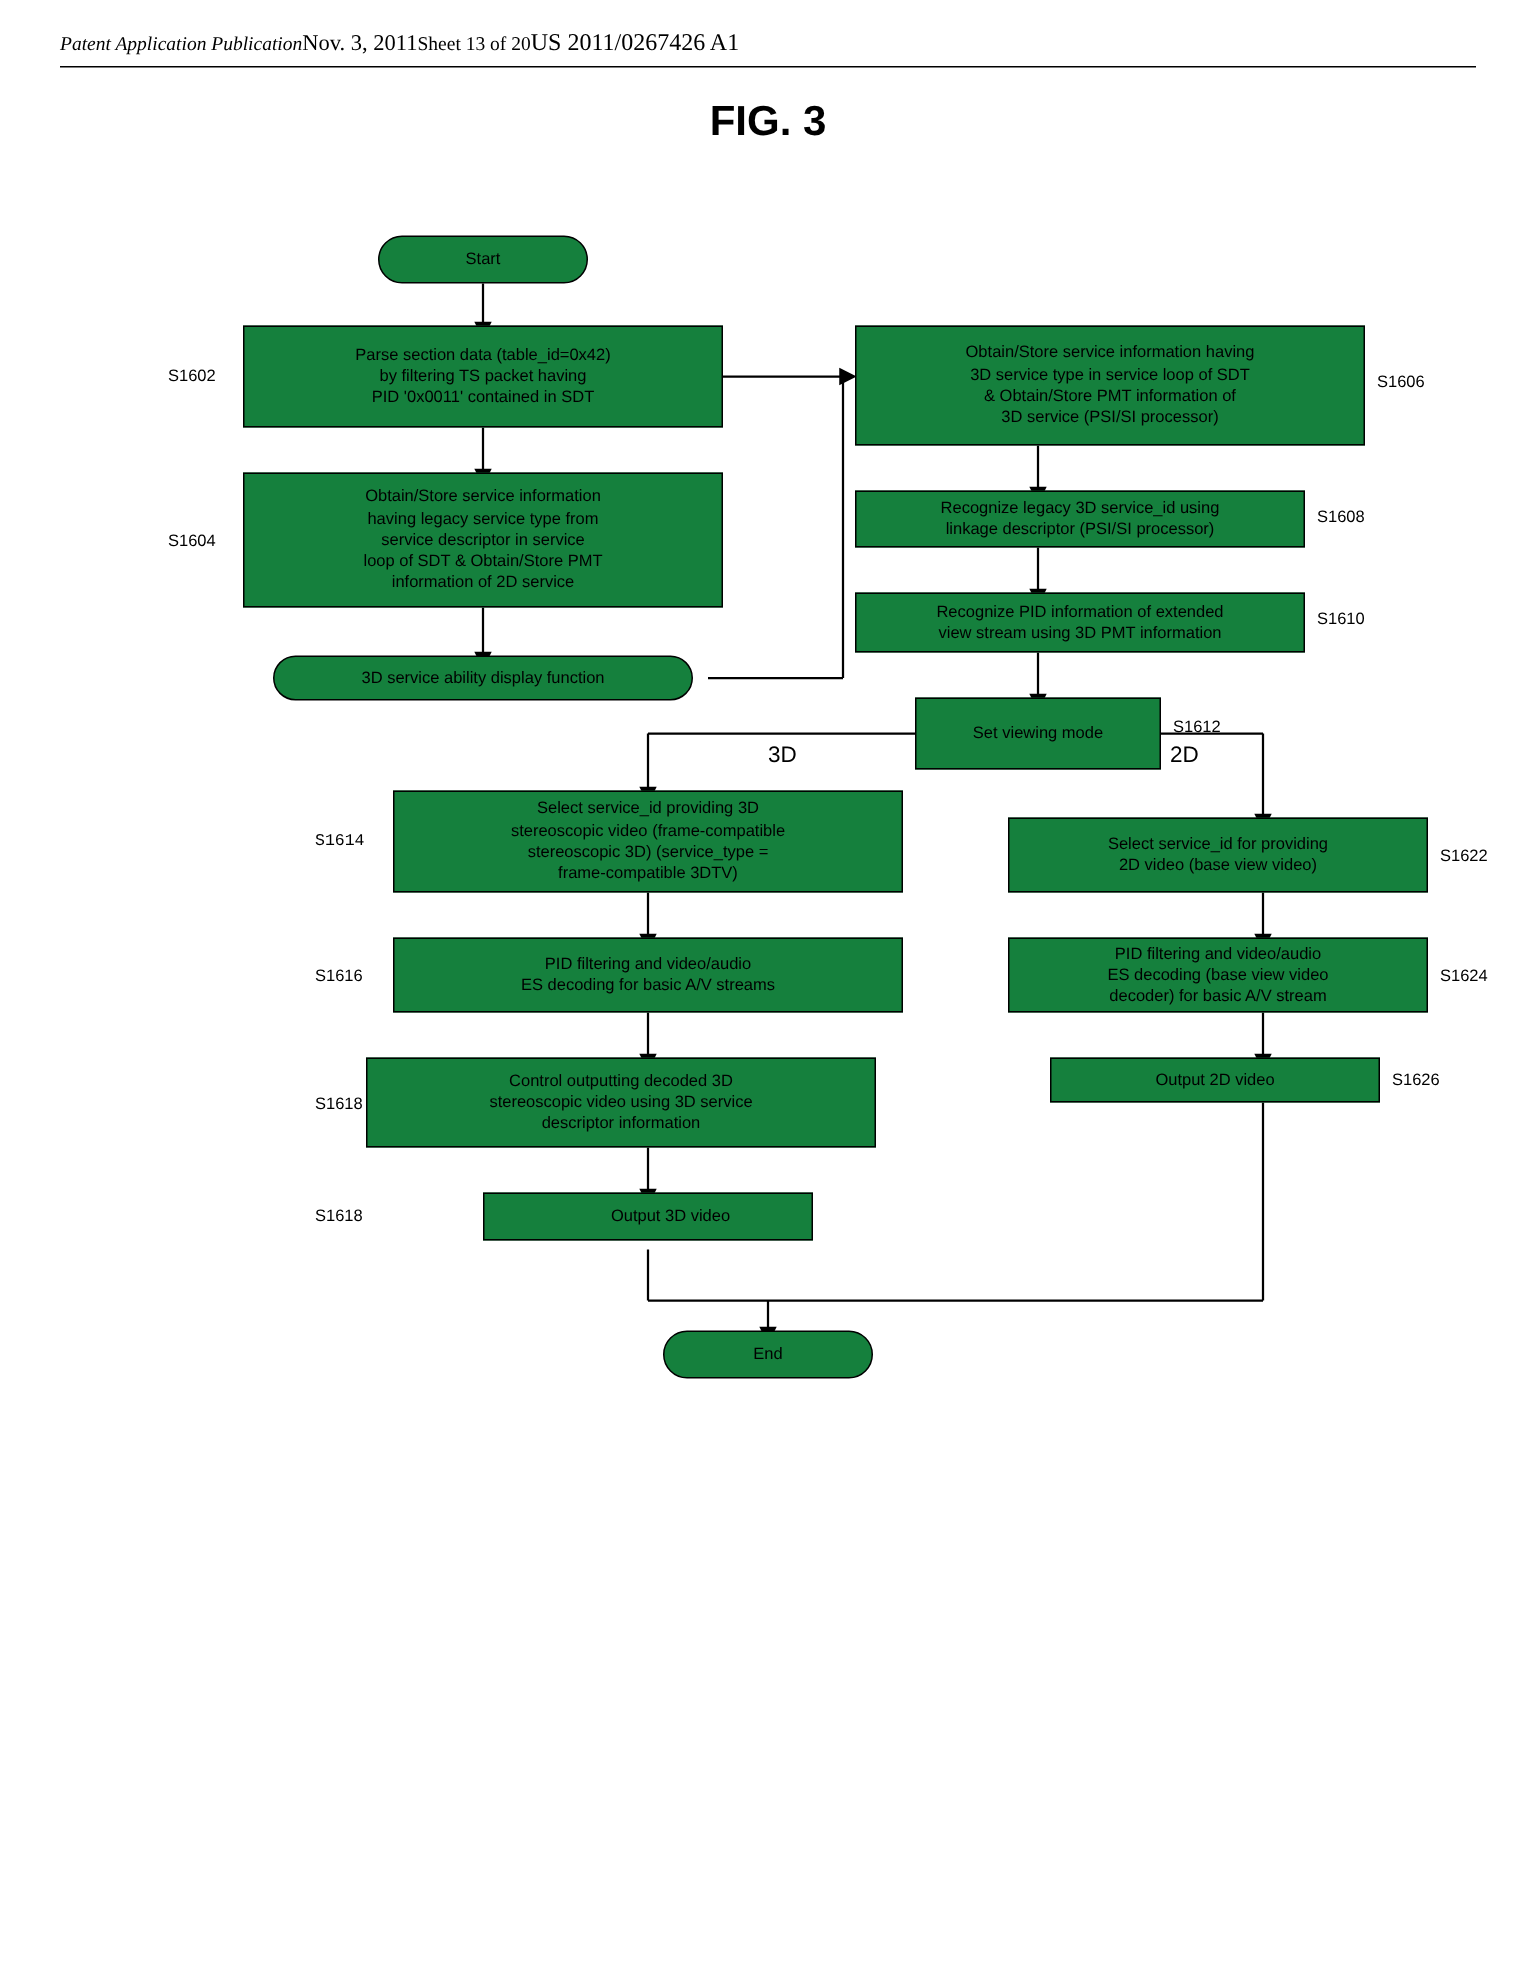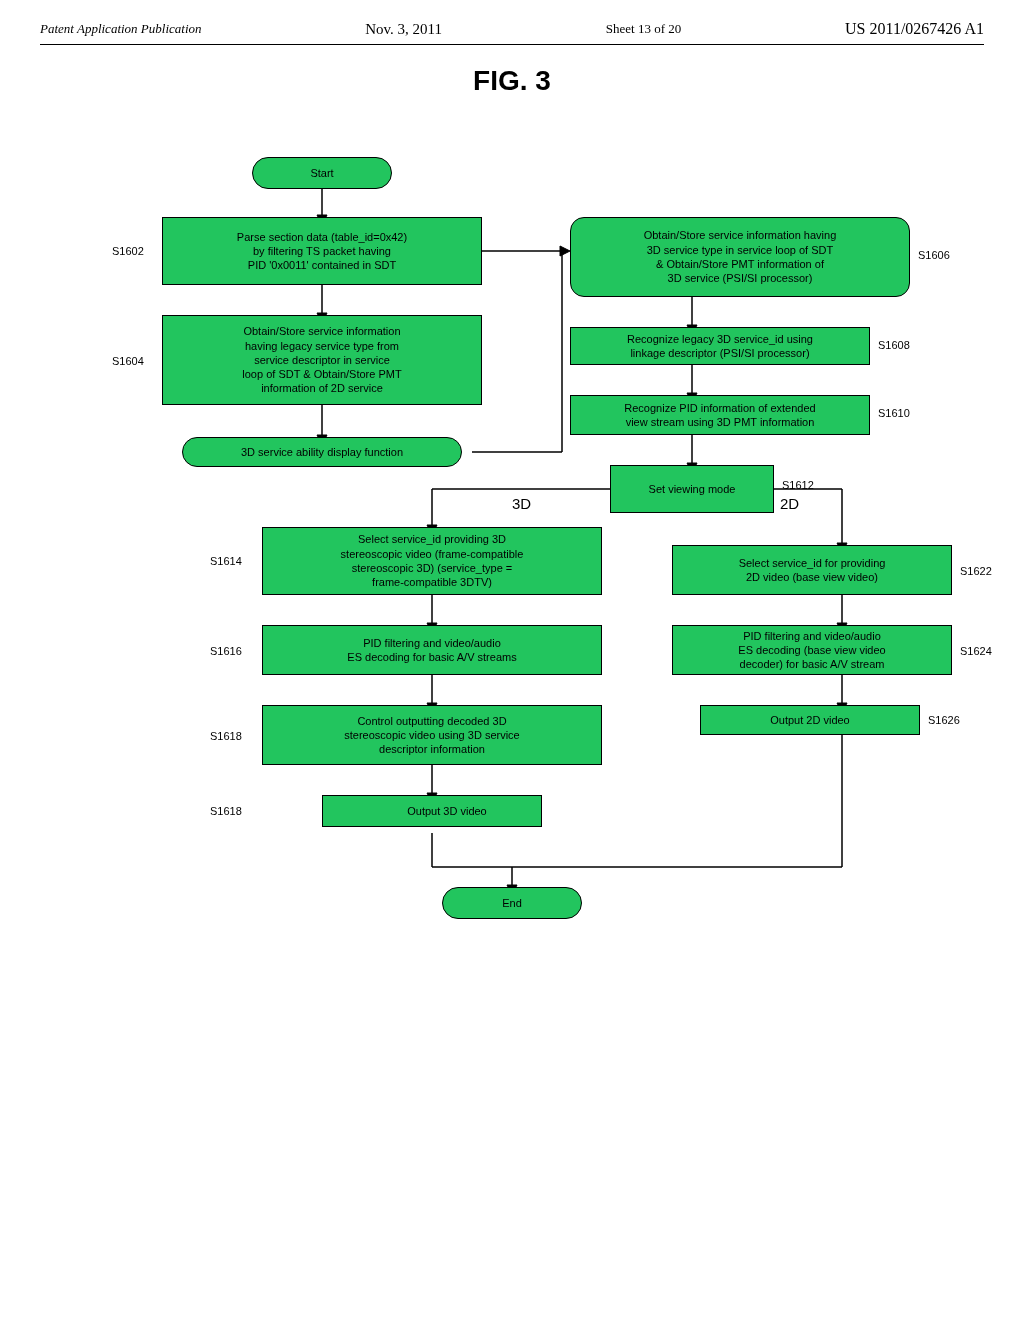--- a/index.html
+++ b/index.html
@@ -12,21 +12,20 @@
       overflow-x: hidden;
     }
     .page {
       width: 1024px;
       min-height: 1320px;
       background: #fff;
       padding: 20px 40px;
     }
     .header {
       display: flex;
-      justify-content: space-between;
       align-items: center;
       border-bottom: 1px solid #000;
       padding-bottom: 6px;
       margin-bottom: 10px;
       font-size: 13px;
     }
     .header-left {
       font-style: italic;
     }
     .header-center {
@@ -44,21 +43,21 @@
     }
     .diagram-container {
       position: relative;
       width: 920px;
       margin: 0 auto;
       height: 1100px;
     }
     .box {
       position: absolute;
       border: 1.5px solid #000;
-      background: #22c55e;
+      background: #15803d;
       text-align: center;
       font-size: 11px;
       font-family: Arial, sans-serif;
       display: flex;
       align-items: center;
       justify-content: center;
       padding: 4px 6px;
       line-height: 1.3;
     }
     .rounded {
@@ -171,21 +170,21 @@
       <span>Start</span>
     </div>
 
     <div class="box" style="left:110px;top:90px;width:320px;height:68px;">
       <span>Parse section data (table_id=0x42)<br>by filtering TS packet having<br>PID '0x0011' contained in SDT</span>
     </div>
     <div class="step-label" style="left:60px;top:118px;">
       <span>S1602</span>
     </div>
 
-    <div class="box" style="left:518px;top:90px;width:340px;height:80px;border-radius:14px;">
+    <div class="box" style="left:518px;top:90px;width:340px;height:80px;">
       <span>Obtain/Store service information having<br>3D service type in service loop of SDT<br>&amp; Obtain/Store PMT information of<br>3D service  (PSI/SI processor)</span>
     </div>
     <div class="step-label" style="left:866px;top:122px;">
       <span>S1606</span>
     </div>
 
     <div class="box" style="left:110px;top:188px;width:320px;height:90px;">
       <span>Obtain/Store service information<br>having legacy service type from<br>service descriptor in service<br>loop of SDT &amp; Obtain/Store PMT<br>information of 2D service</span>
     </div>
     <div class="step-label" style="left:60px;top:228px;">
@@ -220,21 +219,21 @@
     <div class="branch-label" style="left:460px;top:368px;">
       <span>3D</span>
     </div>
     <div class="branch-label" style="left:728px;top:368px;">
       <span>2D</span>
     </div>
 
     <div class="box" style="left:210px;top:400px;width:340px;height:68px;">
       <span>Select service_id providing 3D<br>stereoscopic video (frame-compatible<br>stereoscopic 3D) (service_type =<br>frame-compatible 3DTV)</span>
     </div>
-    <div class="step-label" style="left:158px;top:428px;">
+    <div class="step-label" style="left:158px;top:428px;font-family:Liberation Mono, monospace;">
       <span>S1614</span>
     </div>
 
     <div class="box" style="left:620px;top:418px;width:280px;height:50px;">
       <span>Select service_id for providing<br>2D video (base view video)</span>
     </div>
     <div class="step-label" style="left:908px;top:438px;">
       <span>S1622</span>
     </div>
 
@@ -245,21 +244,21 @@
       <span>S1616</span>
     </div>
 
     <div class="box" style="left:620px;top:498px;width:280px;height:50px;">
       <span>PID filtering and video/audio<br>ES decoding (base view video<br>decoder) for basic A/V stream</span>
     </div>
     <div class="step-label" style="left:908px;top:518px;">
       <span>S1624</span>
     </div>
 
-    <div class="box" style="left:210px;top:578px;width:340px;height:60px;">
+    <div class="box" style="left:192px;top:578px;width:340px;height:60px;">
       <span>Control outputting decoded 3D<br>stereoscopic video using 3D service<br>descriptor information</span>
     </div>
     <div class="step-label" style="left:158px;top:603px;">
       <span>S1618</span>
     </div>
 
     <div class="box" style="left:648px;top:578px;width:220px;height:30px;">
       <span>Output 2D video</span>
     </div>
     <div class="step-label" style="left:876px;top:587px;">

